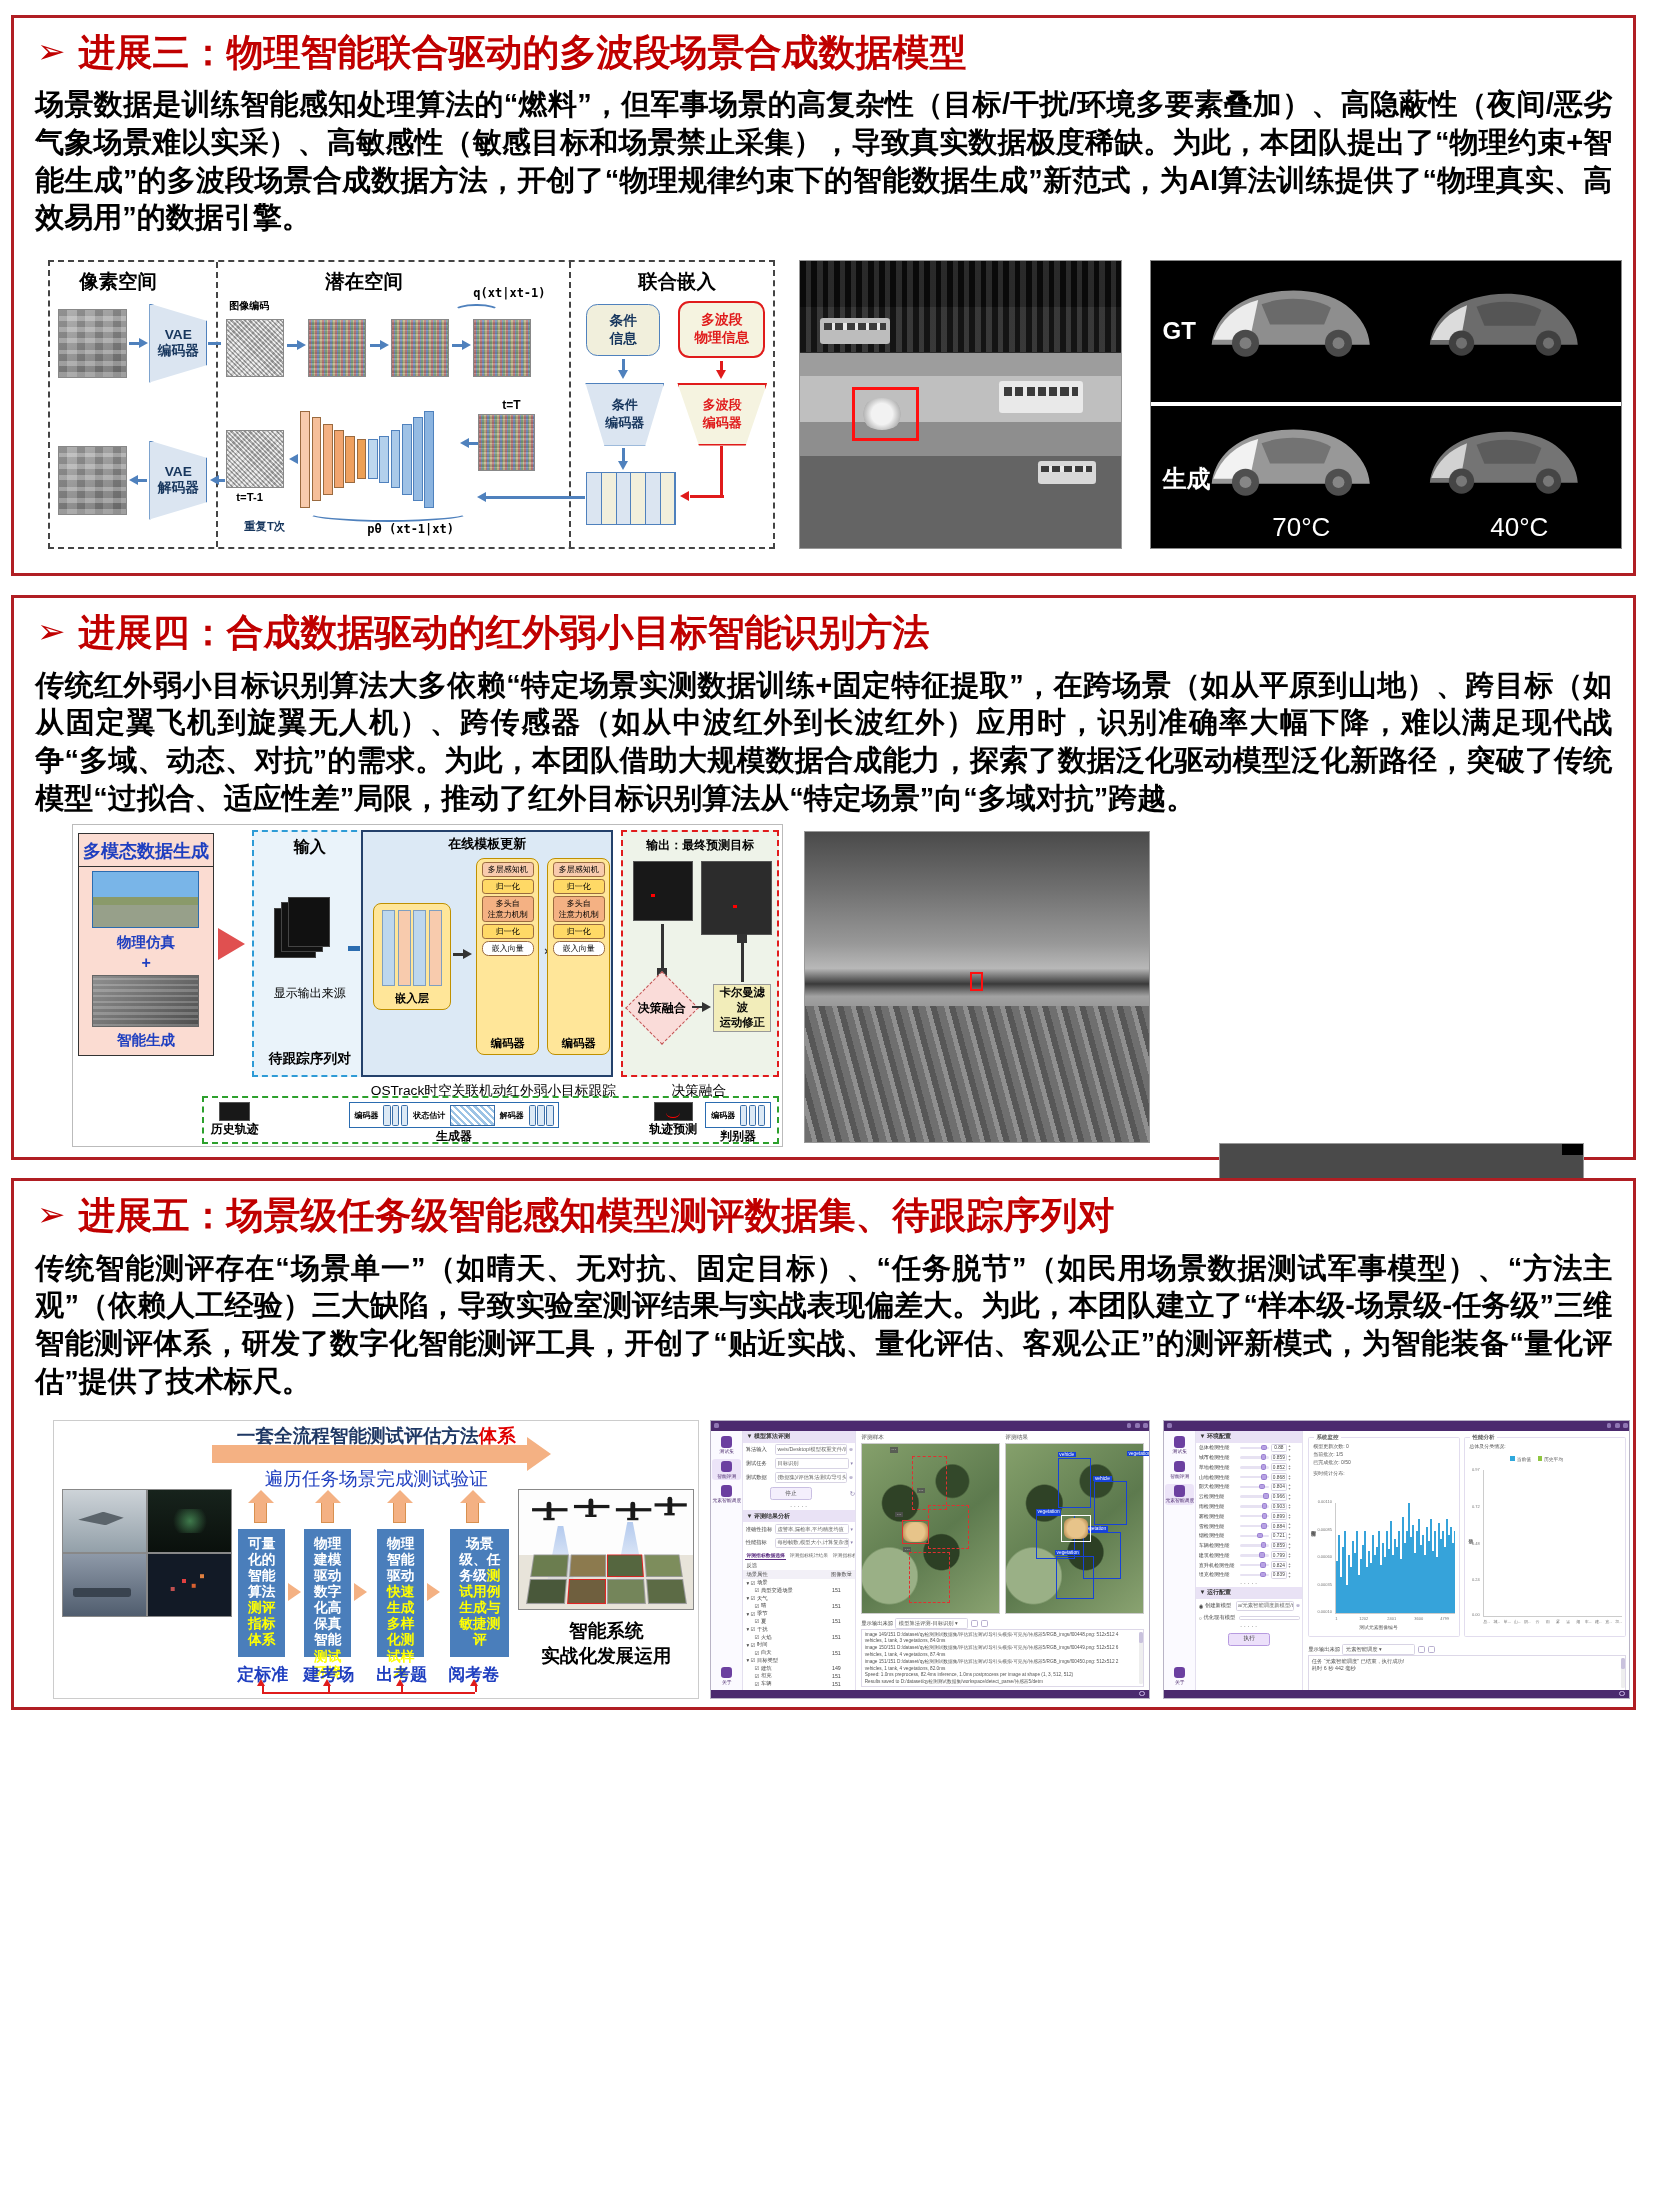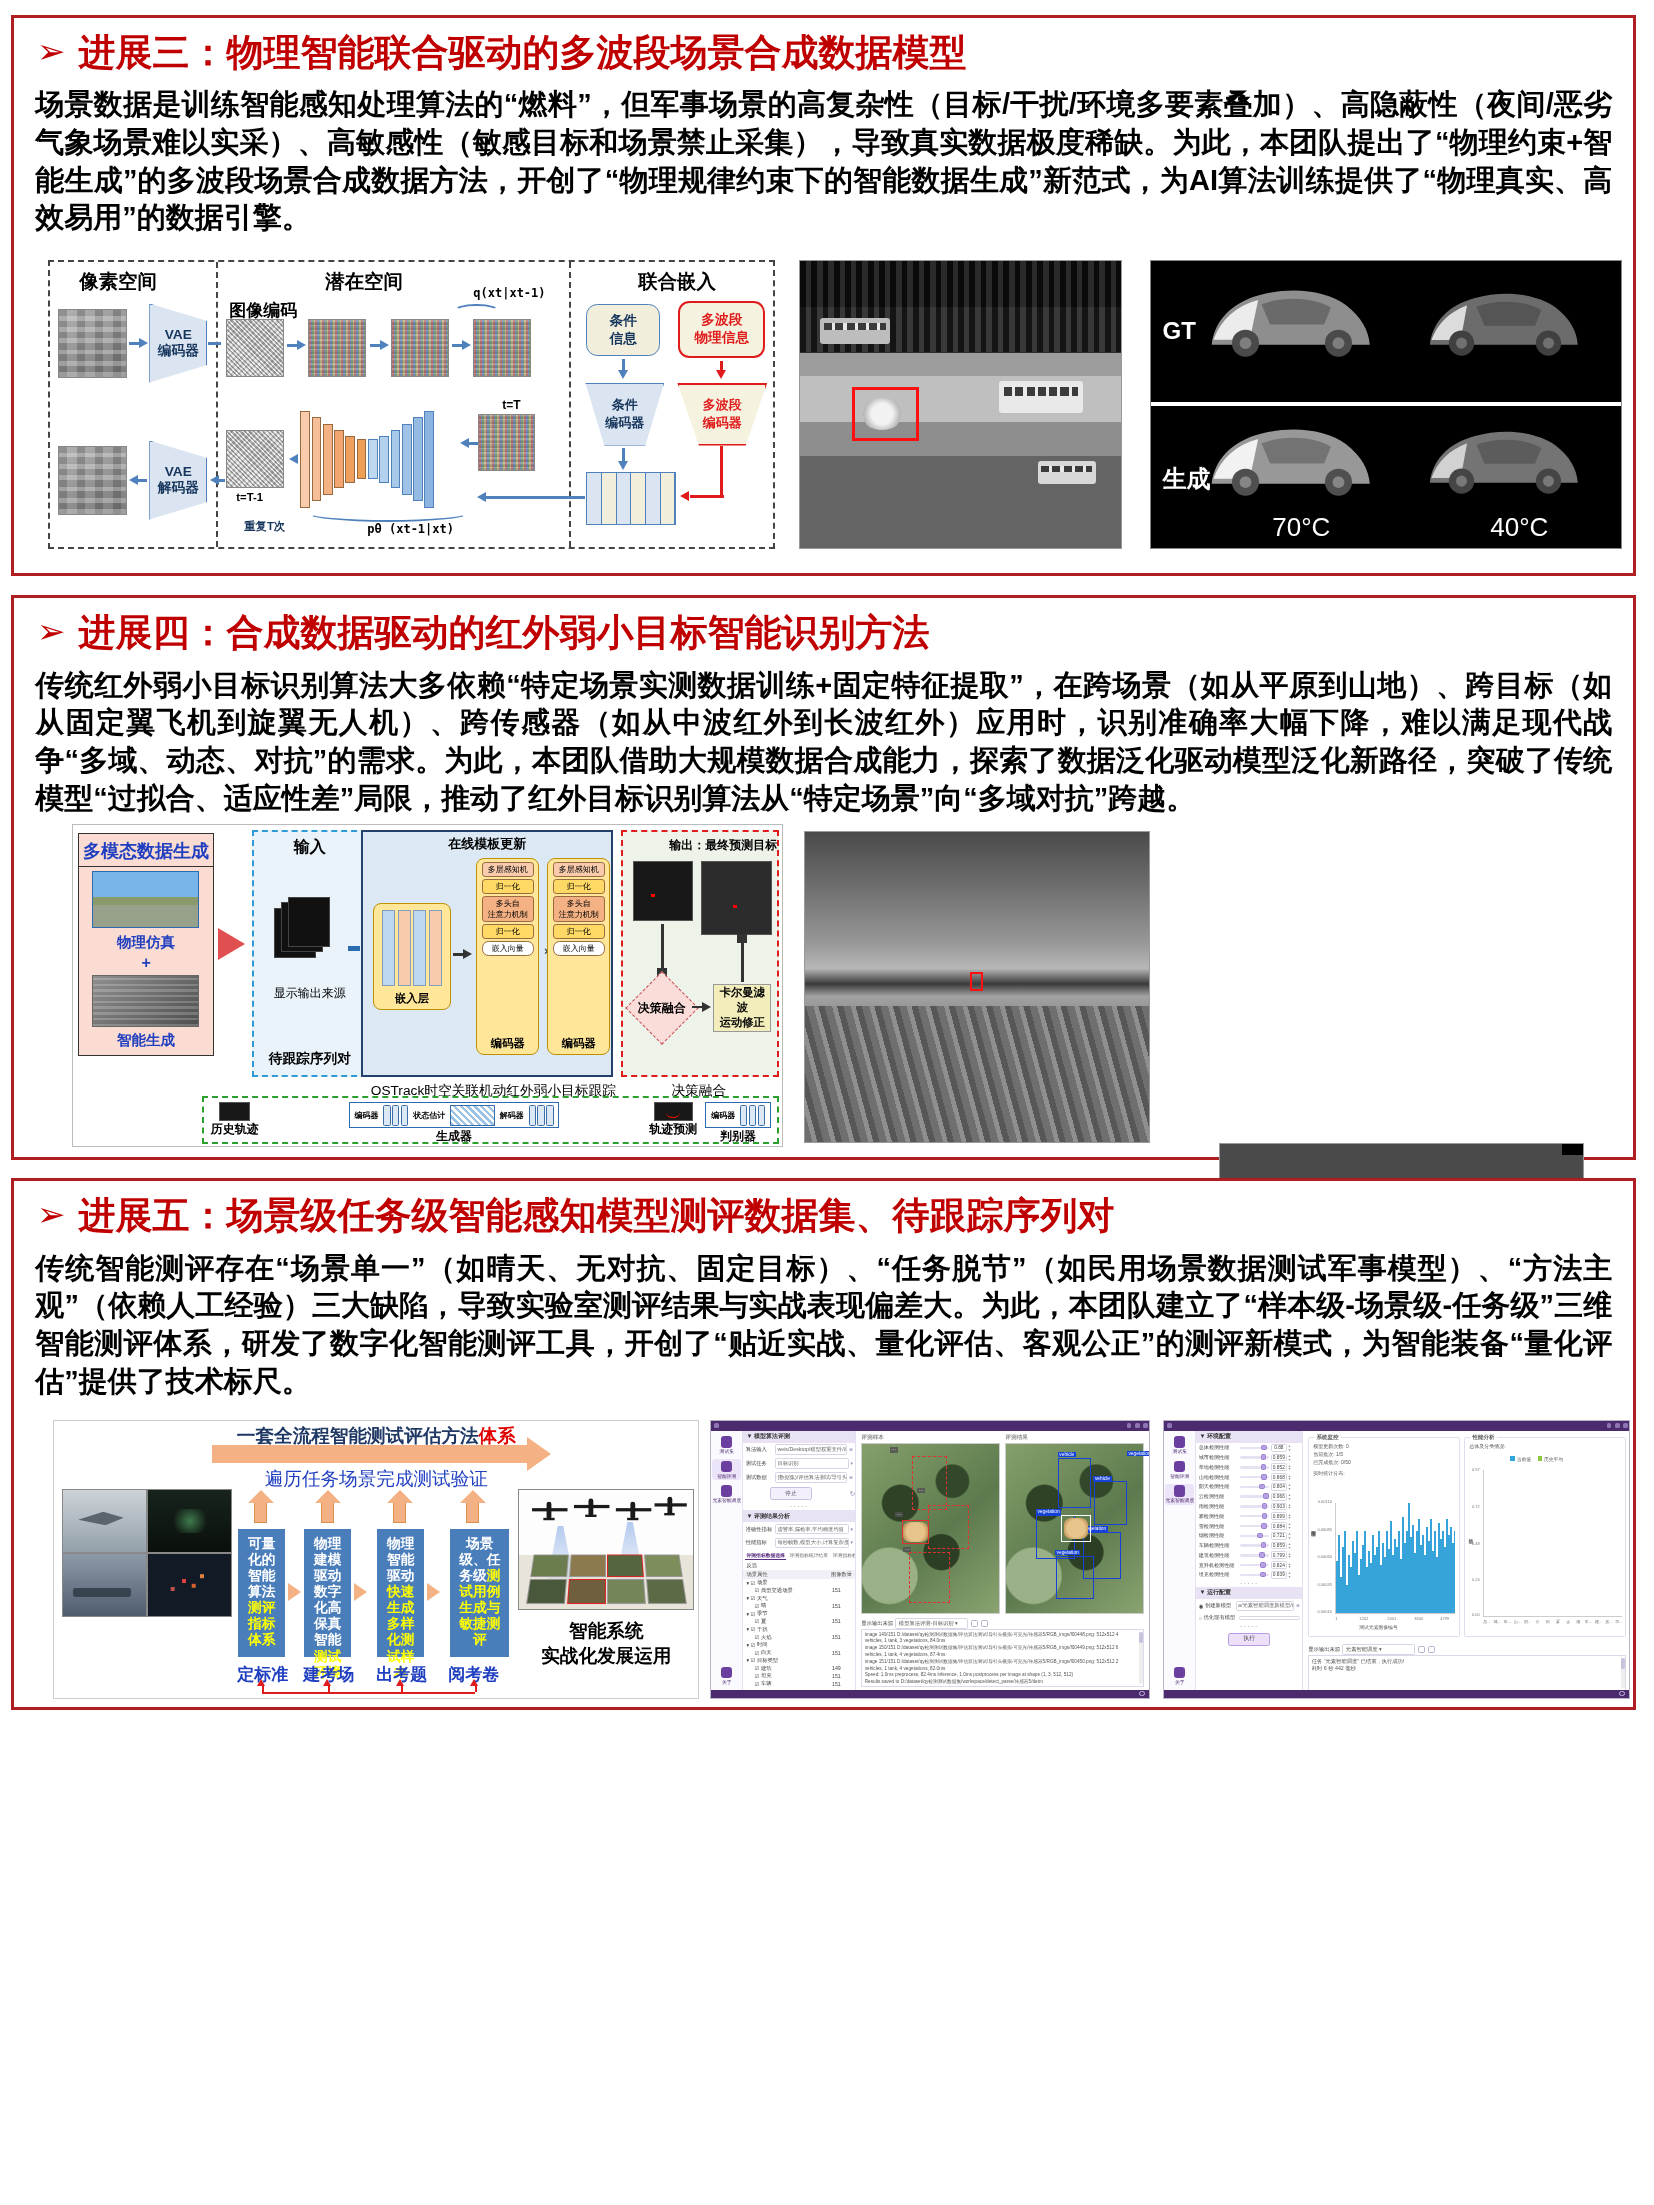--- a/index.html
+++ b/index.html
@@ -218,21 +218,21 @@
         <div class="arrow-line" style="left:158px;top:80px;width:13px;height:3.2px"></div>
 
         <div class="sq aerial-thumb" style="left:8px;top:184px;width:69px;height:69px"></div>
         <div class="arrow-head l" style="left:79px;top:213px"></div>
         <div class="arrow-line" style="left:87px;top:217px;width:9.7px;height:3.2px"></div>
         <div class="trap-r ml" style="position:absolute;left:99px;top:179px;width:58px;height:79px;font-size:13.7px">VAE
 解码器</div>
         <div class="arrow-head l" style="left:160px;top:213px"></div>
         <div class="arrow-line" style="left:168px;top:217px;width:6.5px;height:3.2px"></div>
 
-        <span class="lbl" style="left:179px;top:37px;font-size:17px">图像编码</span>
+        <span class="lbl" style="left:179px;top:37px;font-size:10px">图像编码</span>
         <div class="sq noise-gray" style="left:176px;top:57px;width:58px;height:58px"></div>
         <div class="arrow-line" style="left:237px;top:82px;width:11.3px;height:3.2px"></div>
         <div class="arrow-head r" style="left:247px;top:78px"></div>
         <div class="sq noise-color" style="left:258px;top:57px;width:58px;height:58px"></div>
         <div class="arrow-line" style="left:320px;top:82px;width:11.3px;height:3.2px"></div>
         <div class="arrow-head r" style="left:330px;top:78px"></div>
         <div class="sq noise-color" style="left:341px;top:57px;width:58px;height:58px"></div>
         <div class="arrow-line" style="left:402px;top:82px;width:11.3px;height:3.2px"></div>
         <div class="arrow-head r" style="left:412px;top:78px"></div>
         <div class="sq noise-color" style="left:423px;top:57px;width:58px;height:58px"></div>
@@ -420,21 +420,21 @@
             <span class="mini o ml" style="white-space:pre-line">多头自
 注意力机制</span>
             <span class="mini y">归一化</span>
             <span class="mini w">嵌入向量</span>
             <span class="enc-name">编码器</span>
           </div>
         </div>
         <div class="lbl" style="left:291px;top:257px;width:258px;text-align:center;font-size:13.7px;font-weight:normal">OSTrack时空关联机动红外弱小目标跟踪</div>
 
         <div class="redzone" style="left:548px;top:4.8px;width:158px;height:247px">
-          <div class="lbl" style="left:0;top:4.8px;width:100%;text-align:right;font-size:12px">输出：最终预测目标</div>
+          <div class="lbl" style="left:0;top:4.8px;width:100%;text-align:center;font-size:12px">输出：最终预测目标</div>
           <div class="thumb-dark" style="left:9.7px;top:29px;width:60px;height:60px">
               <span style="position:absolute;left:30%;top:55%;width:3.2px;height:3.2px;background:#f00"></span>
             </div>
           <div class="thumb-dark" style="left:78px;top:29px;width:71px;height:74px;background:#2c2c2c">
               <span style="position:absolute;left:45%;top:60%;width:3.2px;height:3.2px;background:#f00"></span>
             </div>
           <div class="arrow-line c-blk" style="left:38px;top:92px;width:2.4px;height:45px"></div>
           <div class="arrow-head d c-blk" style="left:34px;top:136px;border-top-color:#333"></div>
           <div class="diamond" style="left:13px;top:150px;width:52px;height:52px">
               <span>决策融合</span>

